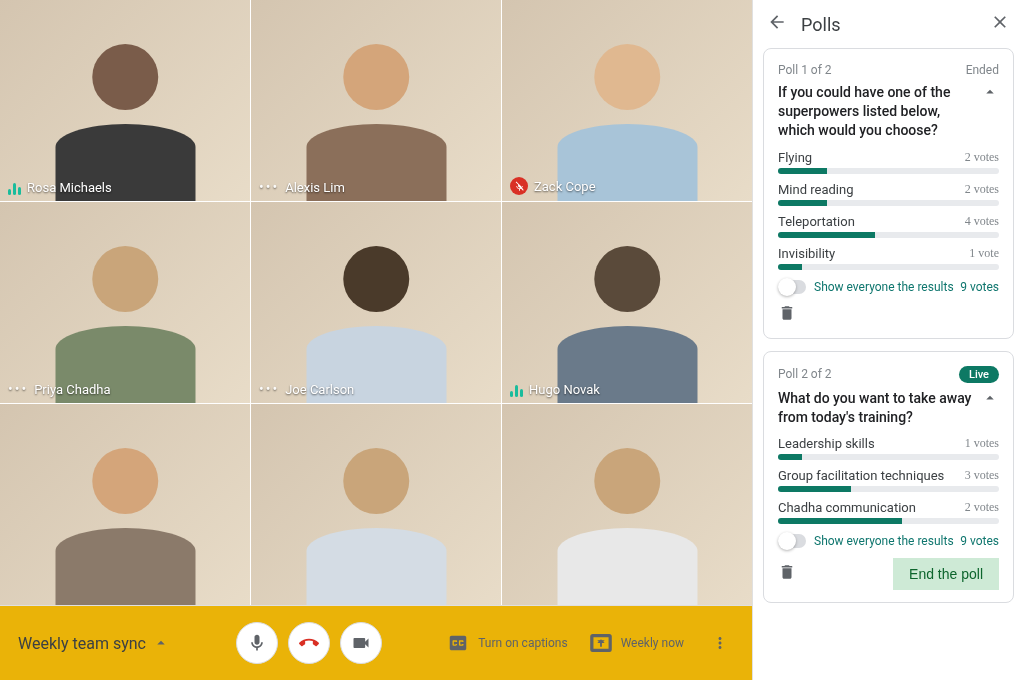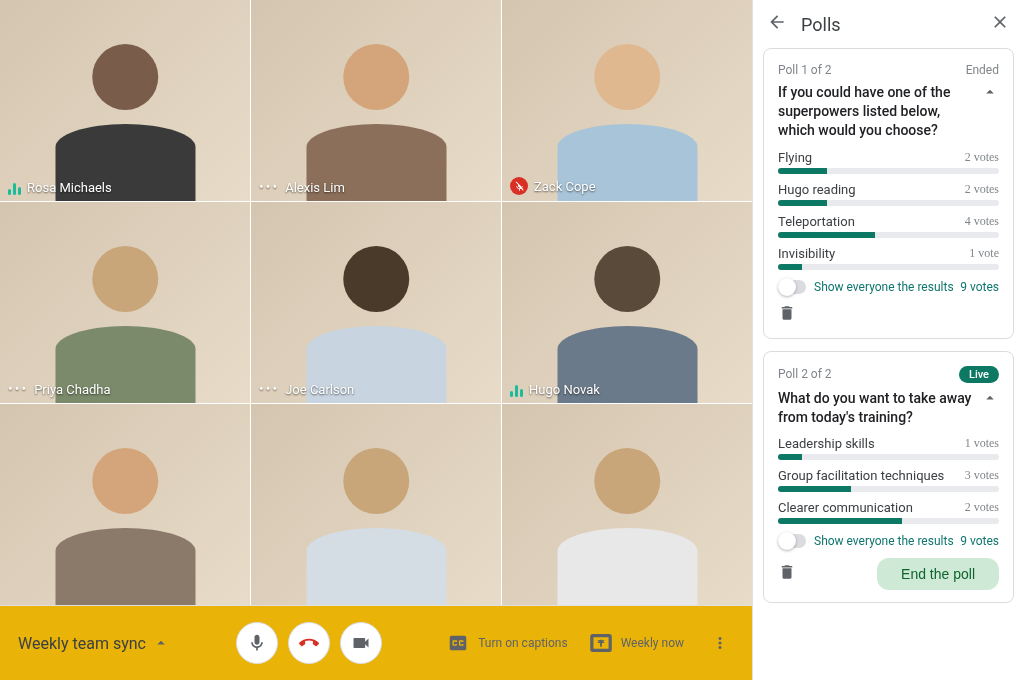--- a/index.html
+++ b/index.html
@@ -54,21 +54,21 @@
 .opt-head { display: flex; justify-content: space-between; font-size: 13px; color: #3c4043; margin-bottom: 3px; }
 .opt-votes { font-size: 12px; color: #80868b; font-family: Liberation Serif, serif; }
 .bar { height: 6px; background: #e8eaed; border-radius: 3px; overflow: hidden; }
 .bar-fill { height: 100%; background: #0d7964; }
 .poll-foot { display: flex; justify-content: space-between; align-items: center; margin-top: 10px; font-size: 12px; color: #0f766e; }
 .toggle { width: 28px; height: 14px; background: #dadce0; border-radius: 8px; position: relative; cursor: pointer; flex-shrink: 0; }
 .toggle::after { content: ''; position: absolute; left: 0; top: -2px; width: 18px; height: 18px; background: #fff; border-radius: 50%; box-shadow: 0 1px 3px rgba(0,0,0,.3); }
 .foot-left { display: flex; align-items: center; gap: 8px; }
 .poll-actions { display: flex; justify-content: space-between; align-items: center; margin-top: 10px; }
 .trash svg { width: 18px; height: 18px; fill: #5f6368; cursor: pointer; }
-.end-btn { background: #ceead6; color: #0d652d; border: none; padding: 8px 24px; border-radius: 12px; font-size: 14px; font-weight: 500; cursor: pointer; }
+.end-btn { background: #ceead6; color: #0d652d; border: none; padding: 8px 16px; border-radius: 0; font-size: 14px; font-weight: 500; cursor: pointer; }
 </style>
 </head>
 <body>
 
 <div class="main">
   <div class="grid">
     <div class="tile t1">
       <div class="silhouette">
           <div class="body"></div>
           <div class="head"></div>
@@ -235,21 +235,21 @@
           <div class="opt-head">
             <span>Flying</span>
             <span class="opt-votes">2 votes</span>
           </div>
           <div class="bar">
             <div class="bar-fill" style="width:22%"></div>
           </div>
         </div>
       <div class="opt">
           <div class="opt-head">
-            <span>Hugo reading</span>
+            <span>Mind reading</span>
             <span class="opt-votes">2 votes</span>
           </div>
           <div class="bar">
             <div class="bar-fill" style="width:22%"></div>
           </div>
         </div>
       <div class="opt">
           <div class="opt-head">
             <span>Teleportation</span>
             <span class="opt-votes">4 votes</span>
@@ -305,21 +305,21 @@
           <div class="opt-head">
             <span>Group facilitation techniques</span>
             <span class="opt-votes">3 votes</span>
           </div>
           <div class="bar">
             <div class="bar-fill" style="width:33%"></div>
           </div>
         </div>
       <div class="opt">
           <div class="opt-head">
-            <span>Clearer communication</span>
+            <span>Chadha communication</span>
             <span class="opt-votes">2 votes</span>
           </div>
           <div class="bar">
             <div class="bar-fill" style="width:56%"></div>
           </div>
         </div>
       <div class="poll-foot">
         <div class="foot-left">
             <div class="toggle"></div>
             <span>Show everyone the results</span>

